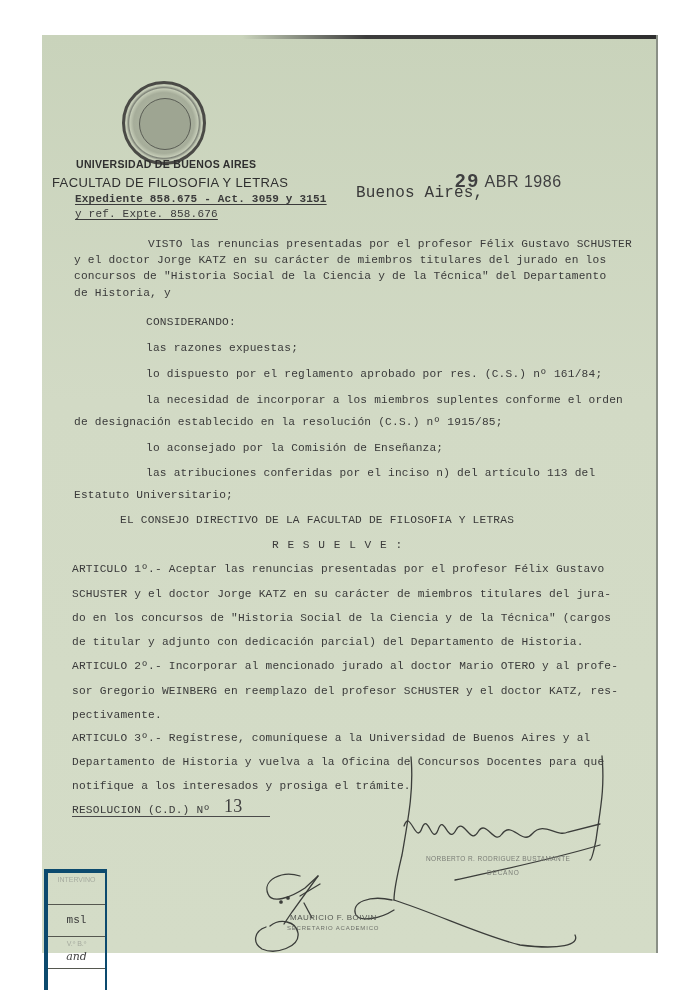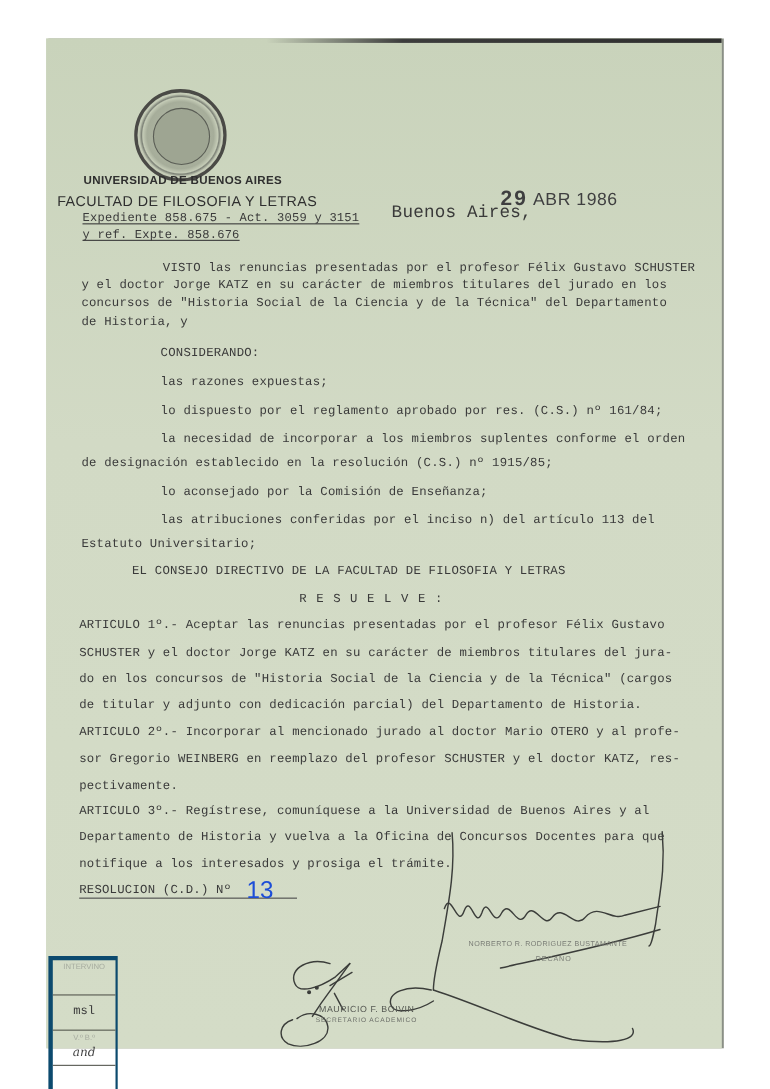--- a/index.html
+++ b/index.html
@@ -50,21 +50,21 @@
 <div class="page">
   <div class="page-topedge"></div>
 </div>
 
 <div class="seal">
   <div class="seal-inner"></div>
 </div>
 
 <div class="t serif" style="left:76px;top:158px;font-size:10.5px;font-weight:bold;letter-spacing:0.3px;">UNIVERSIDAD DE BUENOS AIRES</div>
 <div class="t serif" style="left:52px;top:175px;font-size:13px;letter-spacing:0.4px;">FACULTAD DE FILOSOFIA Y LETRAS</div>
-<div class="t ul" style="left:75px;top:193px;font-size:11px;">Expediente 858.675 - Act. 3059 y 3151</div>
+<div class="t ul" style="left:75px;top:193px;font-size:11px;font-weight:bold;">Expediente 858.675 - Act. 3059 y 3151</div>
 <div class="t ul" style="left:75px;top:208px;font-size:11px;">y ref. Expte. 858.676</div>
 
 <div class="t" style="left:356px;top:184px;font-size:16px;">Buenos Aires,</div>
 <div class="date-stamp">
   <span class="date-day">29</span>
   <span class="date-rest">ABR 1986</span>
 </div>
 
 <div class="t" style="left:148px;top:238px;">VISTO las renuncias presentadas por el profesor Félix Gustavo SCHUSTER</div>
 <div class="t" style="left:74px;top:254px;">y el doctor Jorge KATZ en su carácter de miembros titulares del jurado en los</div>
@@ -92,21 +92,21 @@
 <div class="t" style="left:72px;top:685px;">sor Gregorio WEINBERG en reemplazo del profesor SCHUSTER y el doctor KATZ, res-</div>
 <div class="t" style="left:72px;top:709px;">pectivamente.</div>
 
 <div class="t" style="left:72px;top:732px;">ARTICULO 3º.- Regístrese, comuníquese a la Universidad de Buenos Aires y al</div>
 <div class="t" style="left:72px;top:756px;">Departamento de Historia y vuelva a la Oficina de Concursos Docentes para que</div>
 <div class="t" style="left:72px;top:780px;">notifique a los interesados y prosiga el trámite.</div>
 
 <div class="t" style="left:72px;top:804px;border-bottom:1.5px solid #4a4a4a;padding-right:60px;">
   <span>RESOLUCION (C.D.) Nº</span>
 </div>
-<div class="t" style="left:224px;top:796px;font-family:Liberation Sans, sans-serif;font-size:22px;color:#1d4ed8;">13</div>
+<div class="t" style="left:224px;top:796px;font-family:Liberation Serif, serif;font-size:18px;color:#404040;">13</div>
 
 <div class="box">
   <div class="cell">
     <div class="lbl">INTERVINO</div>
   </div>
   <div class="cell">
     <div class="val" style="top:9px;">msl</div>
   </div>
   <div class="cell">
     <div class="lbl">V.º B.º</div>

